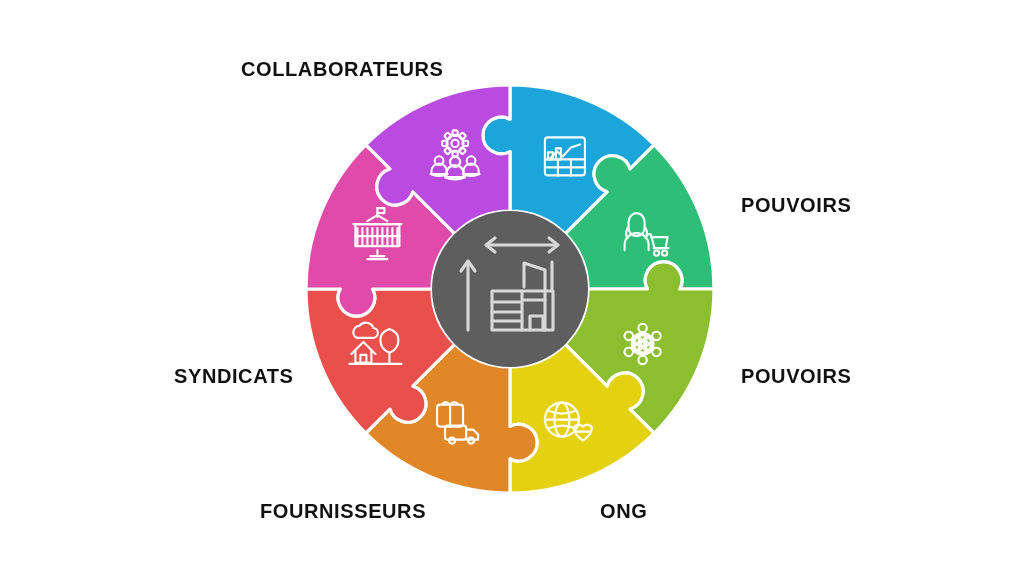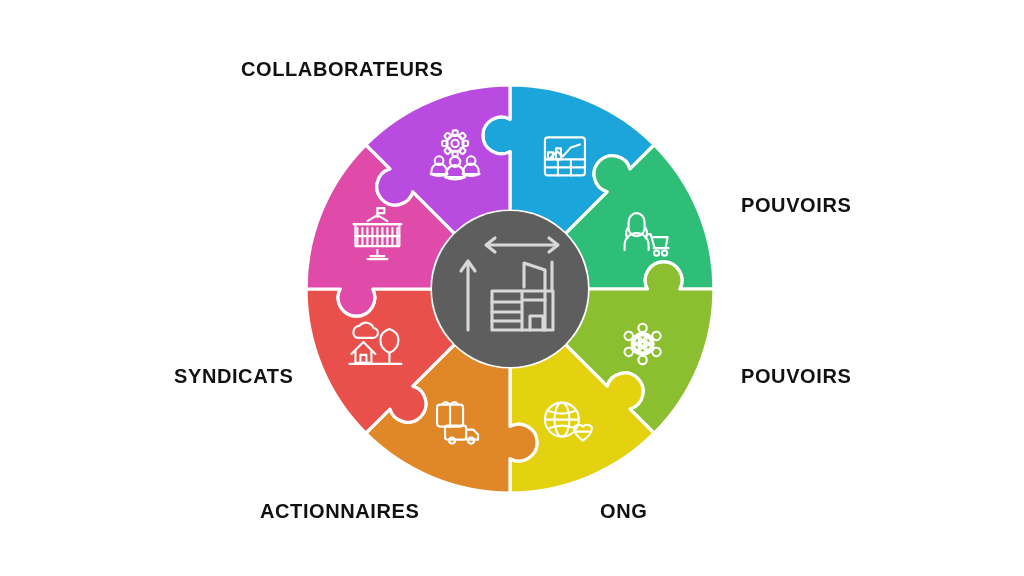--- a/index.html
+++ b/index.html
@@ -226,16 +226,16 @@
         <path d="M530,330 L530,316 L543,316 L543,330"></path>
         <line x1="552" y1="262" x2="552" y2="291"></line>
       </g>
     </g>
   </svg>
 
   <div class="seg-label lbl-collaborateurs">COLLABORATEURS</div>
   <div class="seg-label lbl-clients">POUVOIRS</div>
   <div class="seg-label lbl-riverains">SYNDICATS</div>
   <div class="seg-label lbl-syndicats">POUVOIRS</div>
-  <div class="seg-label lbl-fournisseurs">ACTIONNAIRES</div>
+  <div class="seg-label lbl-fournisseurs">FOURNISSEURS</div>
   <div class="seg-label lbl-ong">ONG</div>
 
 </div>
 
 </body></html>

